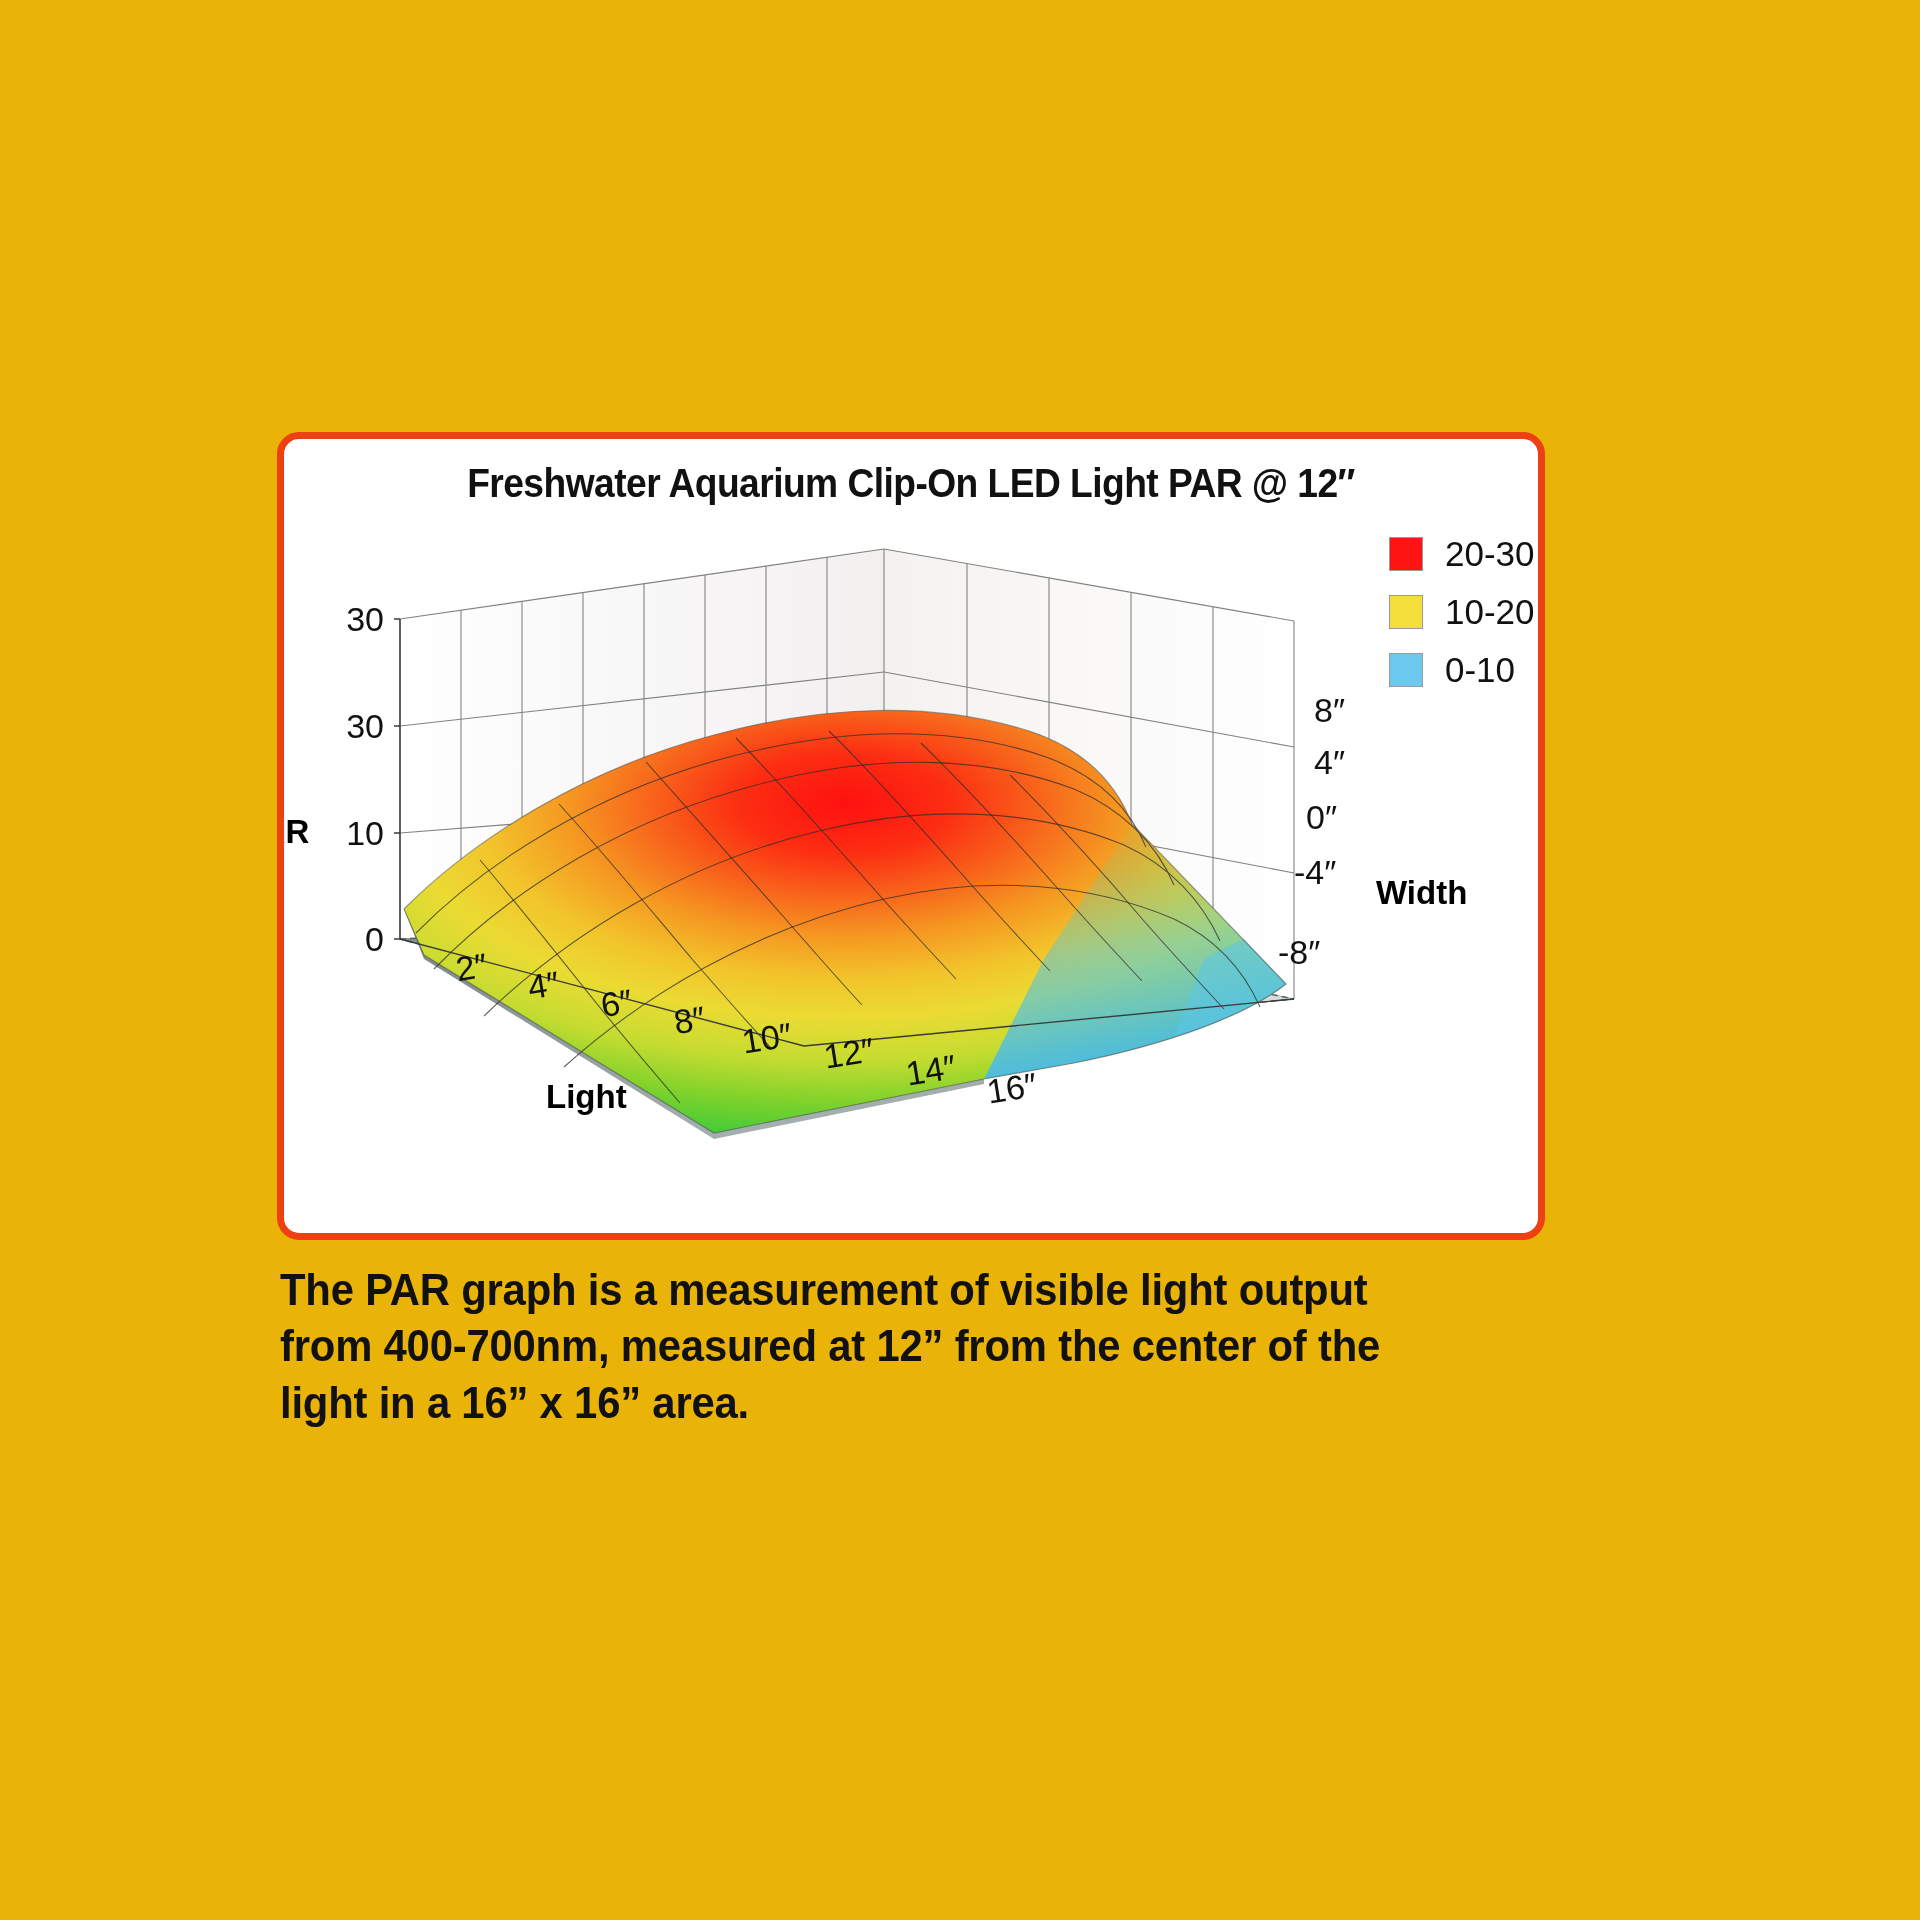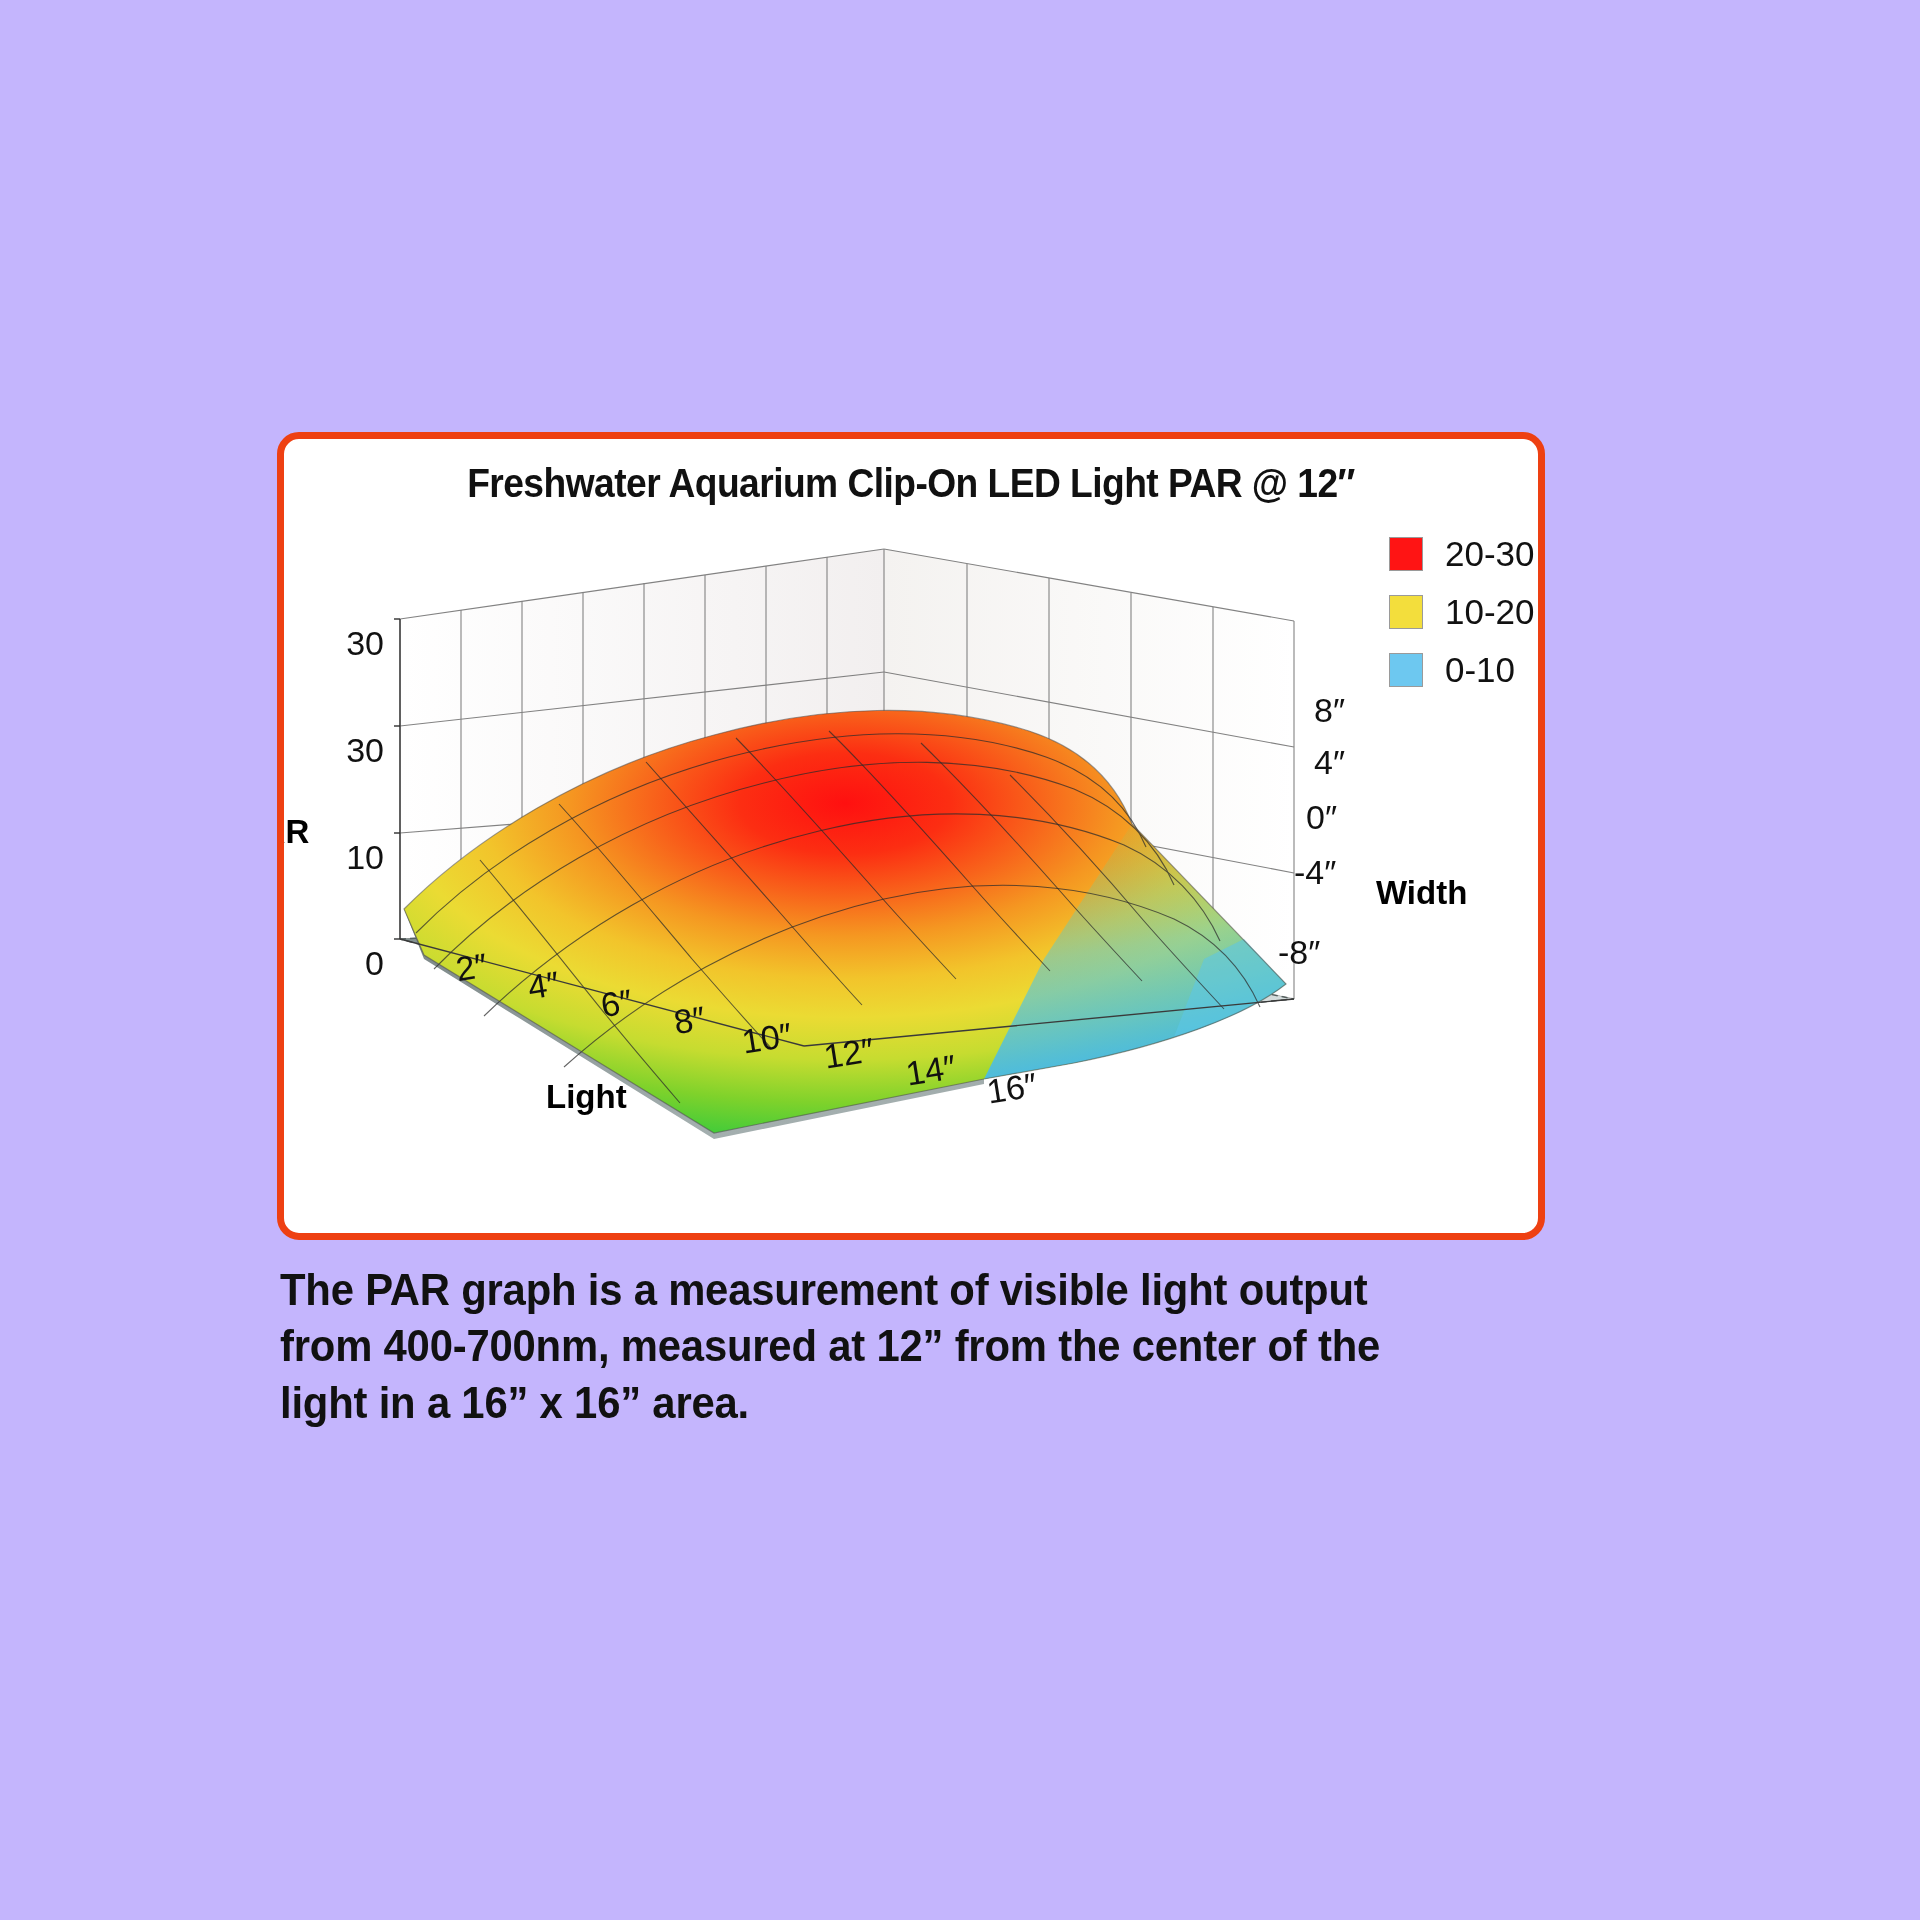--- a/index.html
+++ b/index.html
@@ -1,20 +1,20 @@
 <!DOCTYPE html>
 <html><head>
 <meta charset="utf-8">
 <style>
   html,body{margin:0;padding:0;background:#ffffff;}
   body{width:1920px;height:1920px;position:relative;
        font-family:"Liberation Sans","DejaVu Sans",sans-serif;
        -webkit-font-smoothing:antialiased;}
 
-  #page{position:absolute;inset:0;background:#c4b5fd;padding-left:28px;}
+  #page{position:absolute;inset:0;background:#eab308;padding-left:28px;}
 
   
   .chart-card{
     position:absolute;left:277px;top:432px;width:1268px;height:808px;
     box-sizing:border-box;
     border:7px solid #EE4012;border-radius:22px;background:#fff;
   }
 
   .chart-title{
     position:absolute;left:0;right:0;top:22px;text-align:center;
@@ -24,21 +24,21 @@
     white-space:nowrap;
   }
 
   
   .plot{position:absolute;left:0;top:0;width:1268px;height:808px;overflow:hidden;}
   .plot svg{position:absolute;left:0;top:0;}
 
   
   .tick{position:absolute;font-size:34px;color:#111;white-space:nowrap;
         font-family:"Liberation Sans","DejaVu Sans",sans-serif;}
-  .tick.z{text-align:right;margin-top:24px;}
+  .tick.z{text-align:right;}
   .axis-name{position:absolute;font-size:33px;font-weight:700;color:#000;
              white-space:nowrap;font-family:"Liberation Sans","DejaVu Sans",sans-serif;}
 
   
   .legend{position:absolute;left:1105px;top:86px;}
   .legend-row{display:flex;align-items:center;height:58px;}
   .legend-swatch{width:34px;height:34px;border:1px solid #9a9a9a;box-sizing:border-box;}
   .legend-label{margin-left:22px;font-size:35px;color:#111;
                 font-family:"Liberation Sans","DejaVu Sans",sans-serif;}
 

